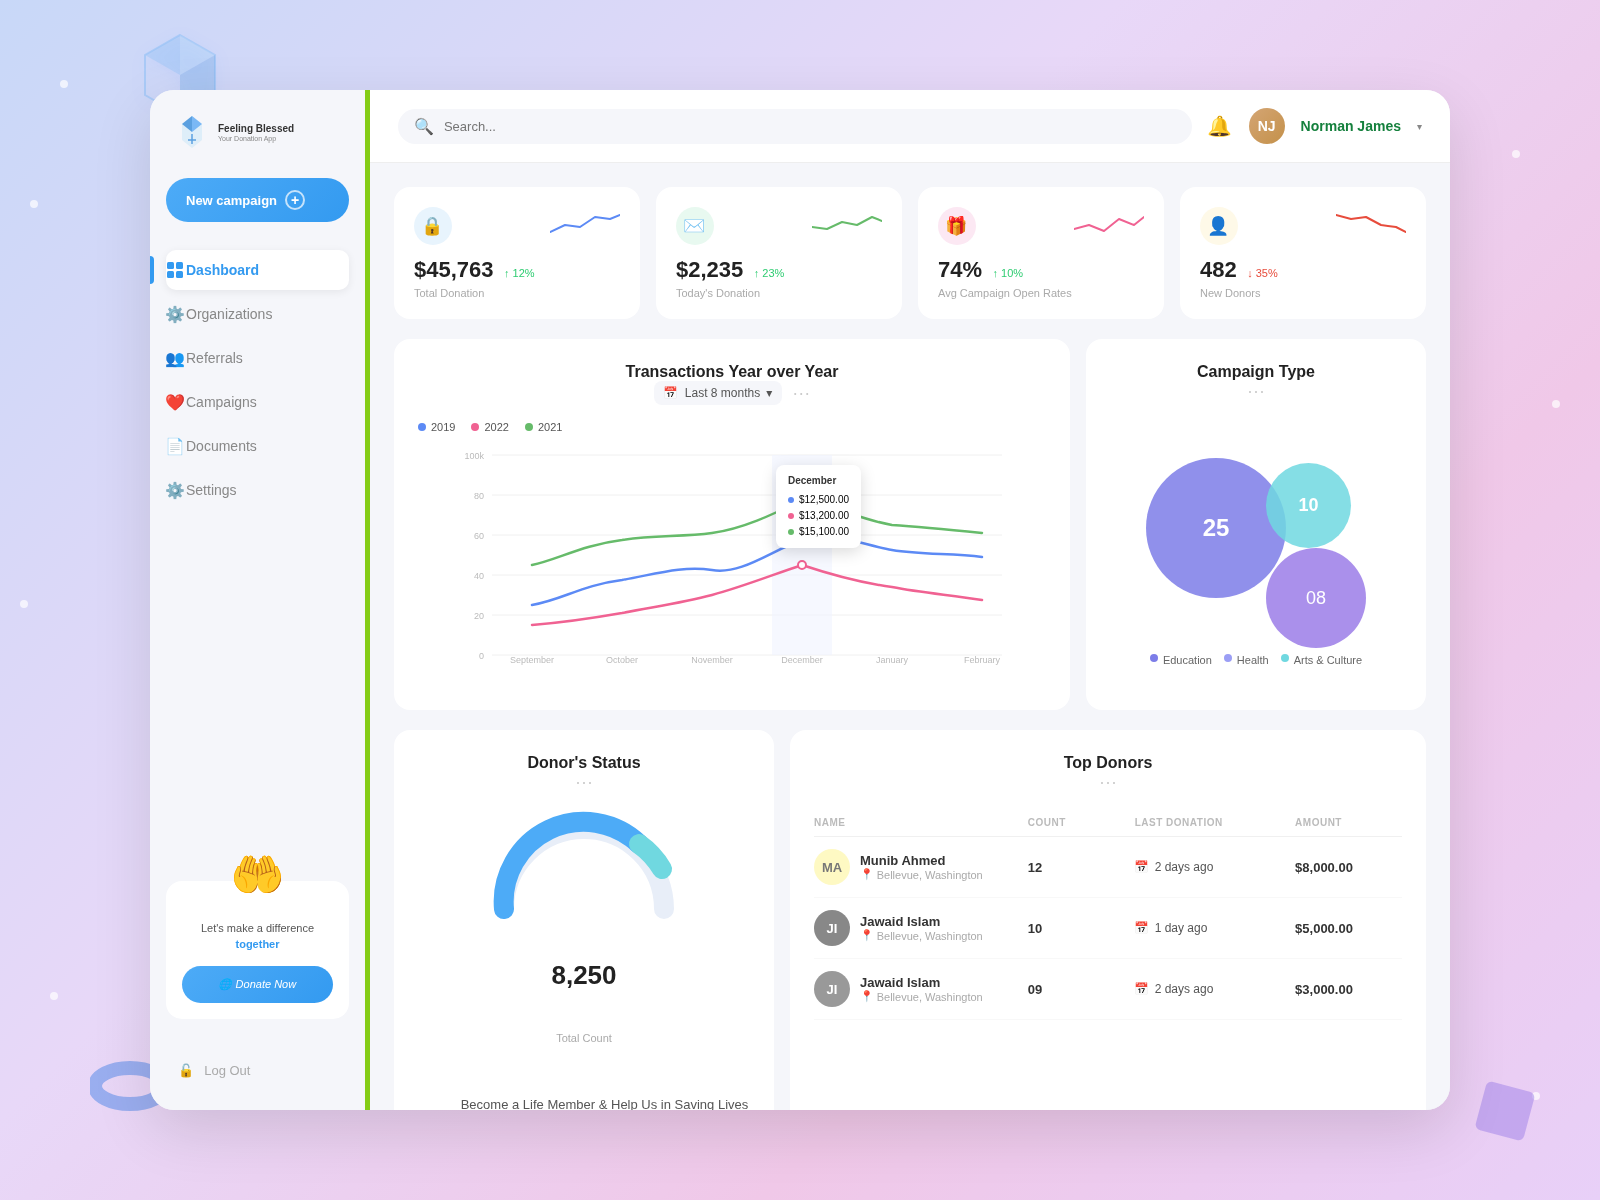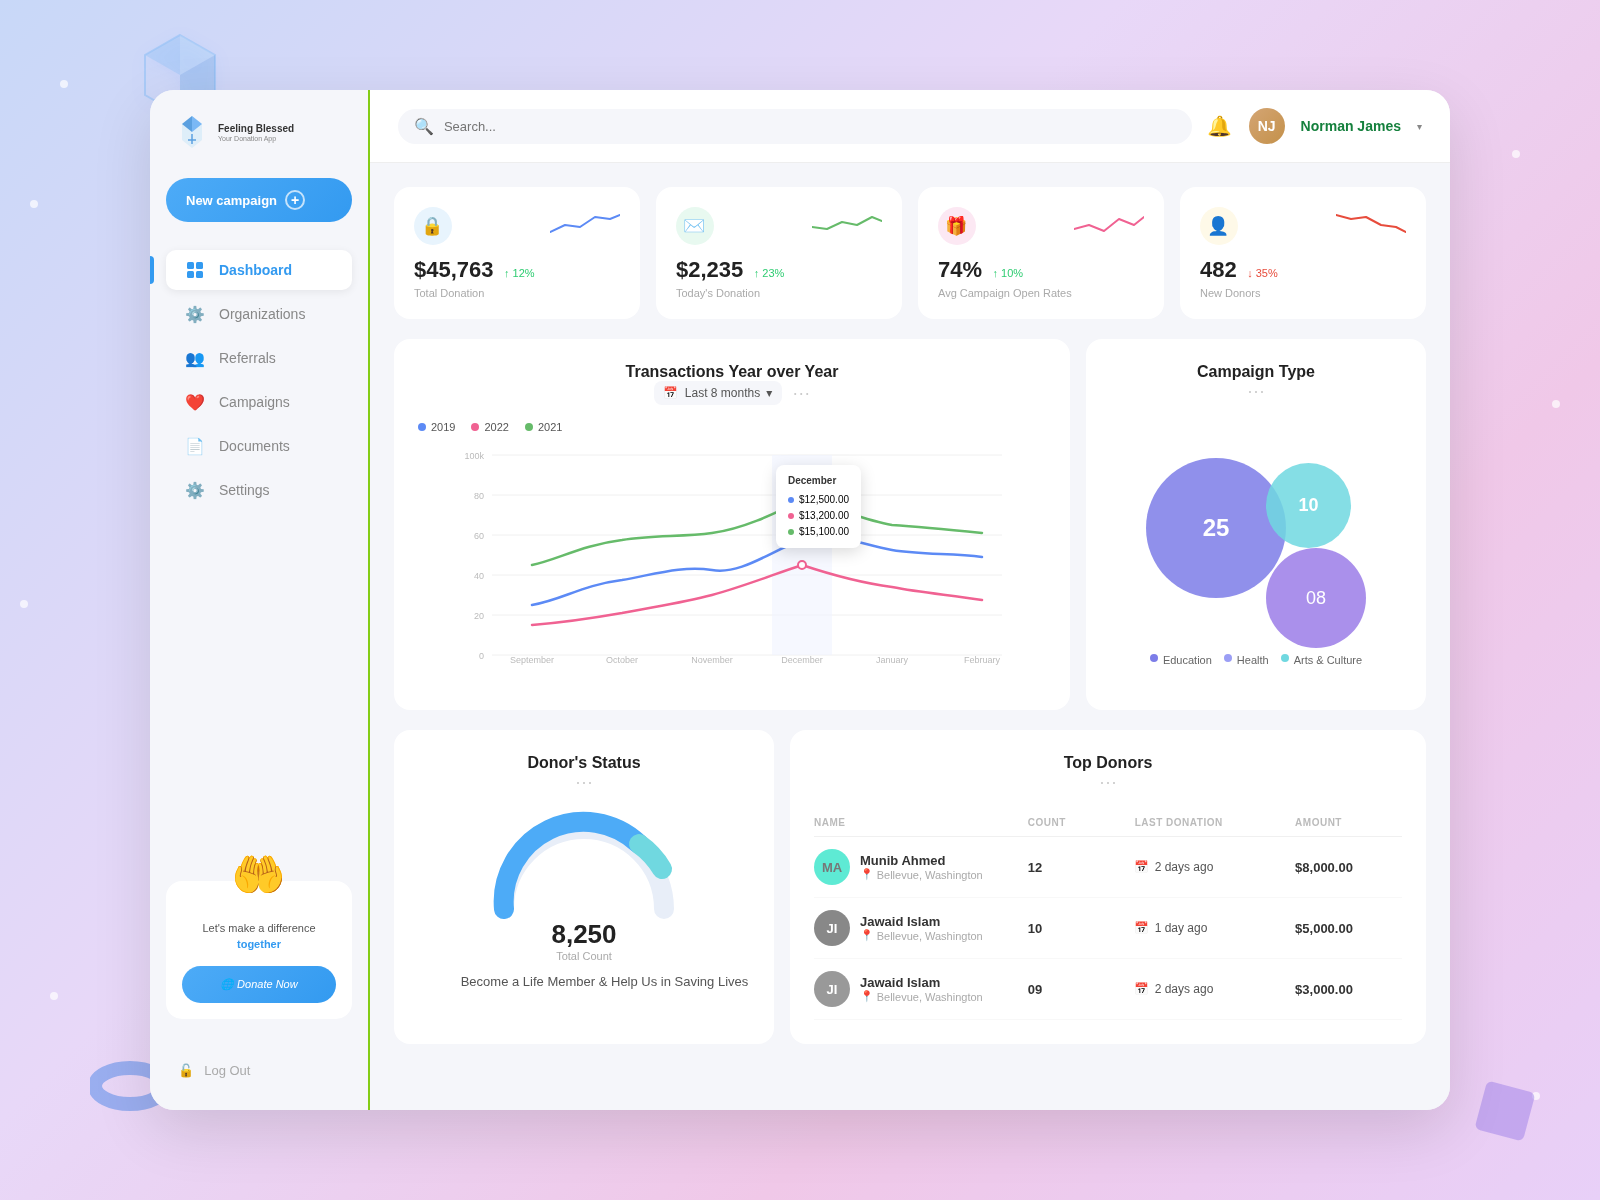--- a/index.html
+++ b/index.html
@@ -26,21 +26,21 @@
       box-shadow: 0 20px 60px rgba(0,0,0,0.12);
       position: relative;
     }
     
     .sidebar {
       width: 220px;
       background: #f5f6fa;
       padding: 24px 16px;
       display: flex;
       flex-direction: column;
-      border-right: 2px solid #84cc16;
+      border-right: 5px solid #84cc16;
       flex-shrink: 0;
     }
     .logo-area {
       display: flex;
       align-items: center;
       gap: 8px;
       margin-bottom: 28px;
       padding-left: 8px;
     }
     .logo-icon { width: 36px; height: 36px; }
@@ -64,22 +64,22 @@
     .new-campaign-btn .plus-icon {
       width: 20px; height: 20px;
       border: 2px solid rgba(255,255,255,0.7);
       border-radius: 50%;
       display: flex; align-items: center; justify-content: center;
       font-size: 14px; line-height: 1;
     }
     .nav-item {
       display: flex;
       align-items: center;
-      gap: 15px;
-      padding: 11px 20px;
+      gap: 2px;
+      padding: 11px 0;
       border-radius: 10px;
       cursor: pointer;
       margin-bottom: 4px;
       color: #888;
       font-size: 14px;
       font-weight: 500;
       transition: background 0.2s;
       position: relative;
     }
     .nav-item.active {
@@ -296,20 +296,21 @@
     .donor-status-card, .top-donors-card {
       background: white;
       border-radius: 16px;
       padding: 24px;
     }
     
     .gauge-container {
       display: flex;
       flex-direction: column;
       align-items: center;
+      gap: 41px;
     }
     .gauge-svg { width: 200px; height: 110px; }
     .gauge-value { font-size: 26px; font-weight: 700; color: #222; text-align: center; }
     .gauge-label { font-size: 11px; color: #aaa; text-align: center; }
     .gauge-desc { font-size: 13px; color: #555; text-align: center; margin-top: 12px; margin-left: 41px; }
     
     .donors-table { width: 100%; }
     .donors-table-header {
       display: grid;
       grid-template-columns: 2fr 1fr 1.5fr 1fr;
@@ -696,21 +697,21 @@
           <div class="donors-table">
             <div class="donors-table-header">
               <span>NAME</span>
               <span>COUNT</span>
               <span>LAST DONATION</span>
               <span>AMOUNT</span>
             </div>
 
             <div class="donor-row">
               <div class="donor-info">
-                <div class="donor-avatar" style="background:#5eead4;">MA</div>
+                <div class="donor-avatar" style="background:#fef9c3;">MA</div>
                 <div>
                   <div class="donor-name">Munib Ahmed</div>
                   <div class="donor-loc"><span>📍</span>Bellevue, Washington</div>
                 </div>
               </div>
               <div class="donor-count">12</div>
               <div class="donor-date"><span>📅</span>2 days ago</div>
               <div class="donor-amount">$8,000.00</div>
             </div>
 

